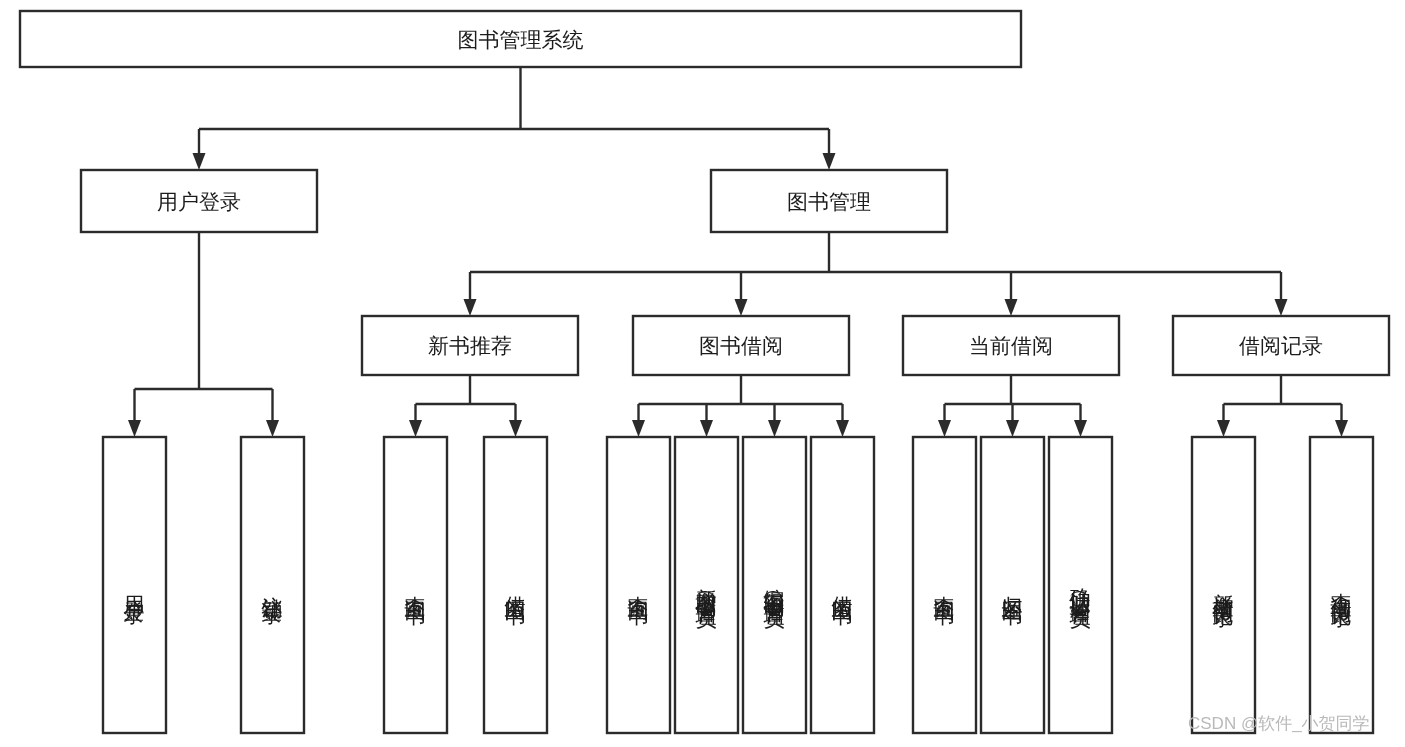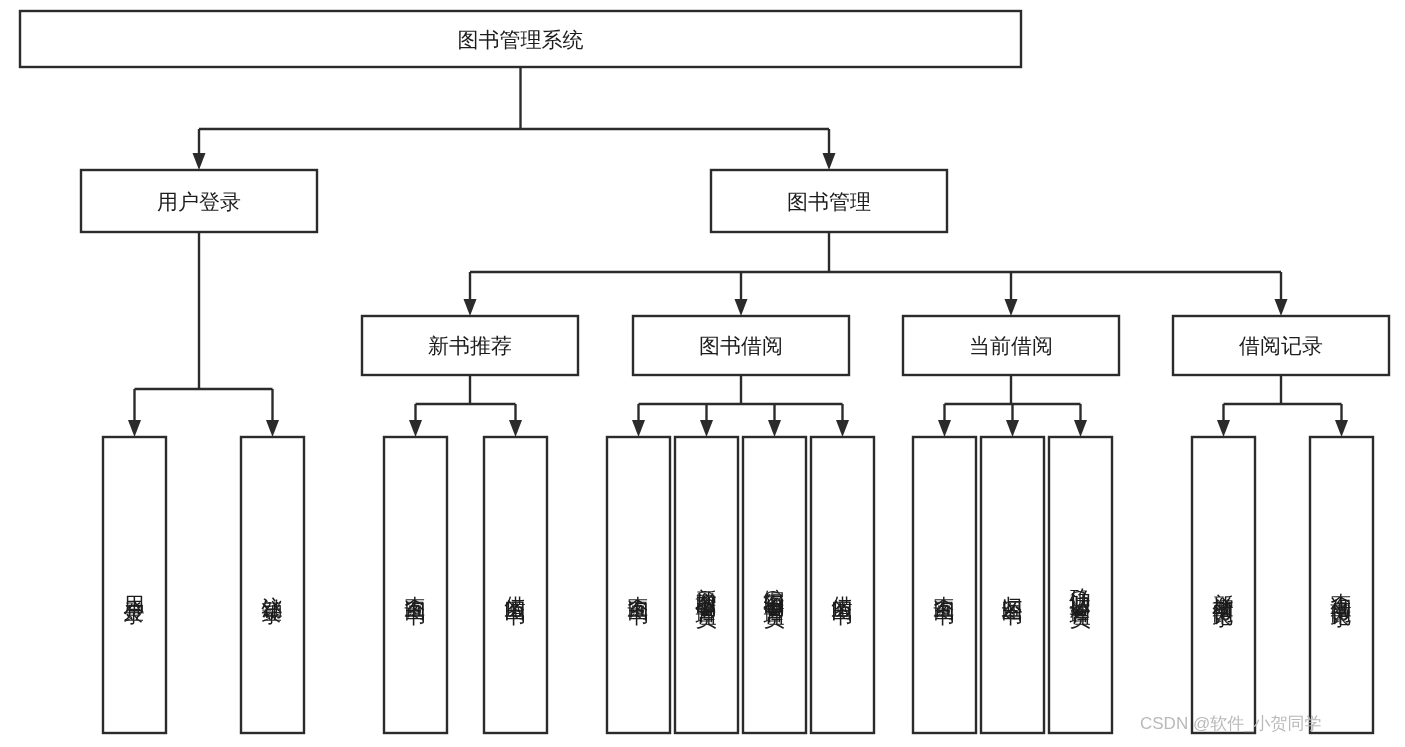--- a/index.html
+++ b/index.html
@@ -60,21 +60,21 @@
     letter-spacing: 3px;
     white-space: pre;
   }
   .watermark-text {
     position: absolute;
     font-family: "Liberation Sans", "DejaVu Sans", sans-serif;
     font-size: 17px;
     color: #b9b9b9;
     white-space: nowrap;
     pointer-events: none;
-    left: 1140px;
+    left: 1188px;
     top: 712px;
   }
 </style>
 </head>
 <body>
 
 <div id="diagram-root">
   <svg class="canvas" viewBox="0 0 1405 747">
     <g id="connector-layer">
         <path d="M 520.5 67 L 520.5 129" class="connector"></path>

